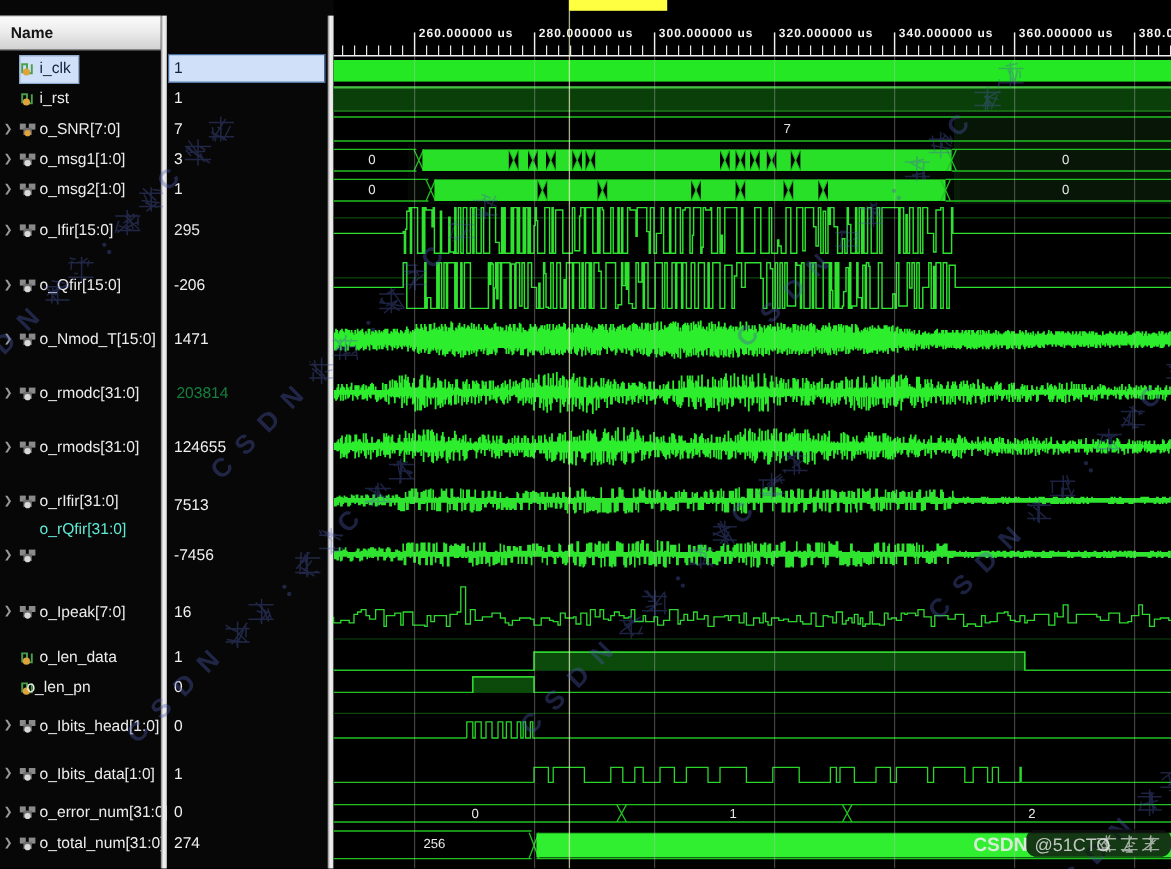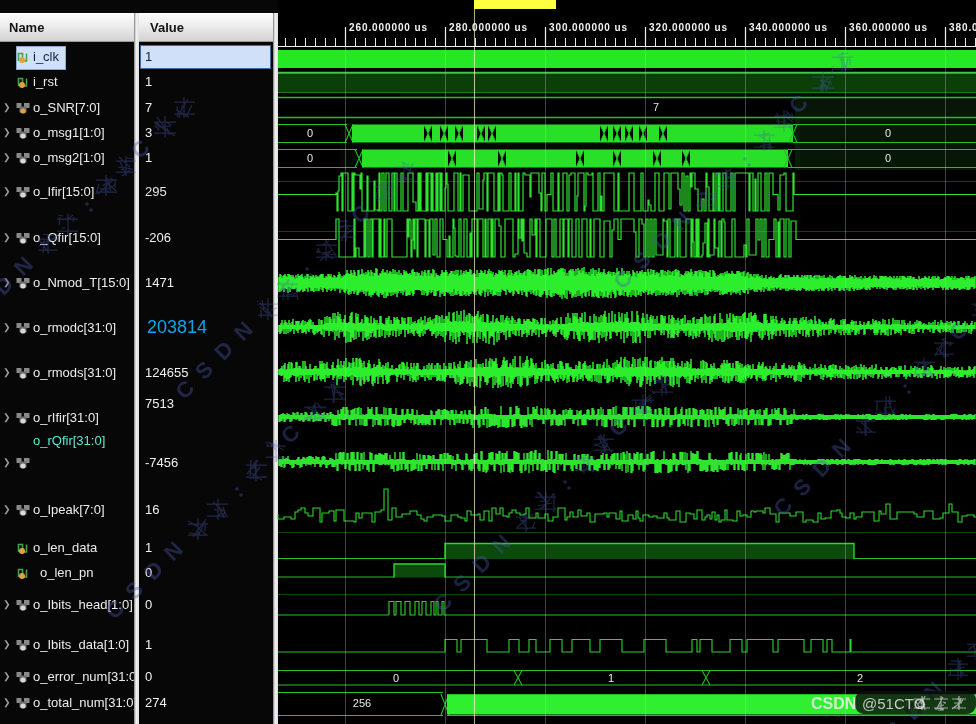--- a/index.html
+++ b/index.html
@@ -10,23 +10,20 @@
   border-top:1px solid #fff; border-bottom:1px solid #9a9a9a; }
 .hdrtext { font-size:13px; font-weight:bold; color:#141414; line-height:27px; padding-left:9px; }
 .gutter { position:absolute; top:13px; bottom:0; width:5px; background:linear-gradient(90deg,#7a7a7a,#f2f2f2 40%,#e0e0e0); }
 </style></head>
 <body>
 <div id="root">
   <div id="leftpanel">
     <div class="hdr" style="left:0;width:134px">
         <div class="hdrtext">Name</div>
       </div>
-    <div class="hdr" style="left:139px;width:134px">
-        <div class="hdrtext" style="padding-left:11px">Value</div>
-      </div>
     <div style="position:absolute;left:16px;top:45.5px;width:50px;height:24px;background:#cfe0f8;border:1px solid #8fa8cc"></div>
 <div style="position:absolute;left:140px;top:45px;width:131px;height:24px;background:#cfe0f8;border:1.5px solid #44699d"></div>
 <svg style="position:absolute;left:17px;top:50px" width="13" height="14" viewBox="0 0 13 14">
         <path d="M1.5 11V3.5H5.5V11H9.5V3.5" stroke="#4aa04a" stroke-width="1.6" fill="none"></path>
         <circle cx="5" cy="10" r="3" fill="#e0a33c"></circle>
       </svg>
 <div style="position:absolute;left:33px;top:49px;font-size:13px;line-height:15px;color:#14213d;white-space:nowrap">i_clk</div>
 <div style="position:absolute;left:145px;top:49px;font-size:13px;line-height:15px;color:#14213d">1</div>
 <svg style="position:absolute;left:17px;top:75px" width="13" height="14" viewBox="0 0 13 14">
         <path d="M1.5 11V3.5H5.5V11H9.5V3.5" stroke="#4aa04a" stroke-width="1.6" fill="none"></path>
@@ -89,39 +86,39 @@
 <div style="position:absolute;left:33px;top:274.5px;font-size:13px;line-height:15px;color:#ececec;white-space:nowrap">o_Nmod_T[15:0]</div>
 <div style="position:absolute;left:145px;top:274.5px;font-size:13px;line-height:15px;color:#f0f0f0">1471</div>
 <div style="position:absolute;left:3px;top:320.5px;color:#999;font-size:9px;line-height:13px">❯</div>
 <svg style="position:absolute;left:16px;top:321.5px" width="14" height="13" viewBox="0 0 14 13">
         <rect x="0.5" y="1" width="5" height="5" fill="#8a8a8a"></rect>
         <rect x="8" y="1" width="5.5" height="5" fill="#8a8a8a"></rect>
         <rect x="3.5" y="4.5" width="7" height="6" fill="#6f6f6f"></rect>
         <circle cx="7" cy="9" r="2.6" fill="#d8d8d8"></circle>
       </svg>
 <div style="position:absolute;left:33px;top:319.5px;font-size:13px;line-height:15px;color:#ececec;white-space:nowrap">o_rmodc[31:0]</div>
-<div style="position:absolute;left:147px;top:319.5px;font-size:18px;line-height:15px;color:#0ea5e9">203814</div>
+<div style="position:absolute;left:147px;top:319.5px;font-size:13px;line-height:15px;color:#15803d">203814</div>
 <div style="position:absolute;left:3px;top:365.5px;color:#999;font-size:9px;line-height:13px">❯</div>
 <svg style="position:absolute;left:16px;top:366.5px" width="14" height="13" viewBox="0 0 14 13">
         <rect x="0.5" y="1" width="5" height="5" fill="#8a8a8a"></rect>
         <rect x="8" y="1" width="5.5" height="5" fill="#8a8a8a"></rect>
         <rect x="3.5" y="4.5" width="7" height="6" fill="#6f6f6f"></rect>
         <circle cx="7" cy="9" r="2.6" fill="#d8d8d8"></circle>
       </svg>
 <div style="position:absolute;left:33px;top:364.5px;font-size:13px;line-height:15px;color:#ececec;white-space:nowrap">o_rmods[31:0]</div>
 <div style="position:absolute;left:145px;top:364.5px;font-size:13px;line-height:15px;color:#f0f0f0">124655</div>
 <div style="position:absolute;left:3px;top:410.5px;color:#999;font-size:9px;line-height:13px">❯</div>
 <svg style="position:absolute;left:16px;top:411.5px" width="14" height="13" viewBox="0 0 14 13">
         <rect x="0.5" y="1" width="5" height="5" fill="#8a8a8a"></rect>
         <rect x="8" y="1" width="5.5" height="5" fill="#8a8a8a"></rect>
         <rect x="3.5" y="4.5" width="7" height="6" fill="#6f6f6f"></rect>
         <circle cx="7" cy="9" r="2.6" fill="#d8d8d8"></circle>
       </svg>
 <div style="position:absolute;left:33px;top:409.5px;font-size:13px;line-height:15px;color:#ececec;white-space:nowrap">o_rIfir[31:0]</div>
-<div style="position:absolute;left:145px;top:396px;font-size:13px;line-height:15px;color:#f0f0f0">7513</div>
+<div style="position:absolute;left:145px;top:413px;font-size:13px;line-height:15px;color:#f0f0f0">7513</div>
 <div style="position:absolute;left:3px;top:455.5px;color:#999;font-size:9px;line-height:13px">❯</div>
 <svg style="position:absolute;left:16px;top:456.5px" width="14" height="13" viewBox="0 0 14 13">
         <rect x="0.5" y="1" width="5" height="5" fill="#8a8a8a"></rect>
         <rect x="8" y="1" width="5.5" height="5" fill="#8a8a8a"></rect>
         <rect x="3.5" y="4.5" width="7" height="6" fill="#6f6f6f"></rect>
         <circle cx="7" cy="9" r="2.6" fill="#d8d8d8"></circle>
       </svg>
 <div style="position:absolute;left:33px;top:433px;font-size:13px;line-height:15px;color:#5eead4;white-space:nowrap">o_rQfir[31:0]</div>
 <div style="position:absolute;left:145px;top:454.5px;font-size:13px;line-height:15px;color:#f0f0f0">-7456</div>
 <div style="position:absolute;left:3px;top:502.5px;color:#999;font-size:9px;line-height:13px">❯</div>
@@ -136,21 +133,21 @@
 <svg style="position:absolute;left:17px;top:540.5px" width="13" height="14" viewBox="0 0 13 14">
         <path d="M1.5 11V3.5H5.5V11H9.5V3.5" stroke="#4aa04a" stroke-width="1.6" fill="none"></path>
         <circle cx="5" cy="10" r="3" fill="#e0a33c"></circle>
       </svg>
 <div style="position:absolute;left:33px;top:539.5px;font-size:13px;line-height:15px;color:#ececec;white-space:nowrap">o_len_data</div>
 <div style="position:absolute;left:145px;top:539.5px;font-size:13px;line-height:15px;color:#f0f0f0">1</div>
 <svg style="position:absolute;left:17px;top:565.5px" width="13" height="14" viewBox="0 0 13 14">
         <path d="M1.5 11V3.5H5.5V11H9.5V3.5" stroke="#4aa04a" stroke-width="1.6" fill="none"></path>
         <circle cx="5" cy="10" r="3" fill="#e0a33c"></circle>
       </svg>
-<div style="position:absolute;left:40px;top:564.5px;font-size:13px;line-height:15px;color:#ececec;white-space:nowrap">o_len_pn</div>
+<div style="position:absolute;left:22px;top:564.5px;font-size:13px;line-height:15px;color:#ececec;white-space:nowrap">o_len_pn</div>
 <div style="position:absolute;left:145px;top:564.5px;font-size:13px;line-height:15px;color:#f0f0f0">0</div>
 <div style="position:absolute;left:3px;top:598px;color:#999;font-size:9px;line-height:13px">❯</div>
 <svg style="position:absolute;left:16px;top:599px" width="14" height="13" viewBox="0 0 14 13">
         <rect x="0.5" y="1" width="5" height="5" fill="#8a8a8a"></rect>
         <rect x="8" y="1" width="5.5" height="5" fill="#8a8a8a"></rect>
         <rect x="3.5" y="4.5" width="7" height="6" fill="#6f6f6f"></rect>
         <circle cx="7" cy="9" r="2.6" fill="#d8d8d8"></circle>
       </svg>
 <div style="position:absolute;left:33px;top:597px;font-size:13px;line-height:15px;color:#ececec;white-space:nowrap">o_Ibits_head[1:0]</div>
 <div style="position:absolute;left:145px;top:597px;font-size:13px;line-height:15px;color:#f0f0f0">0</div>

